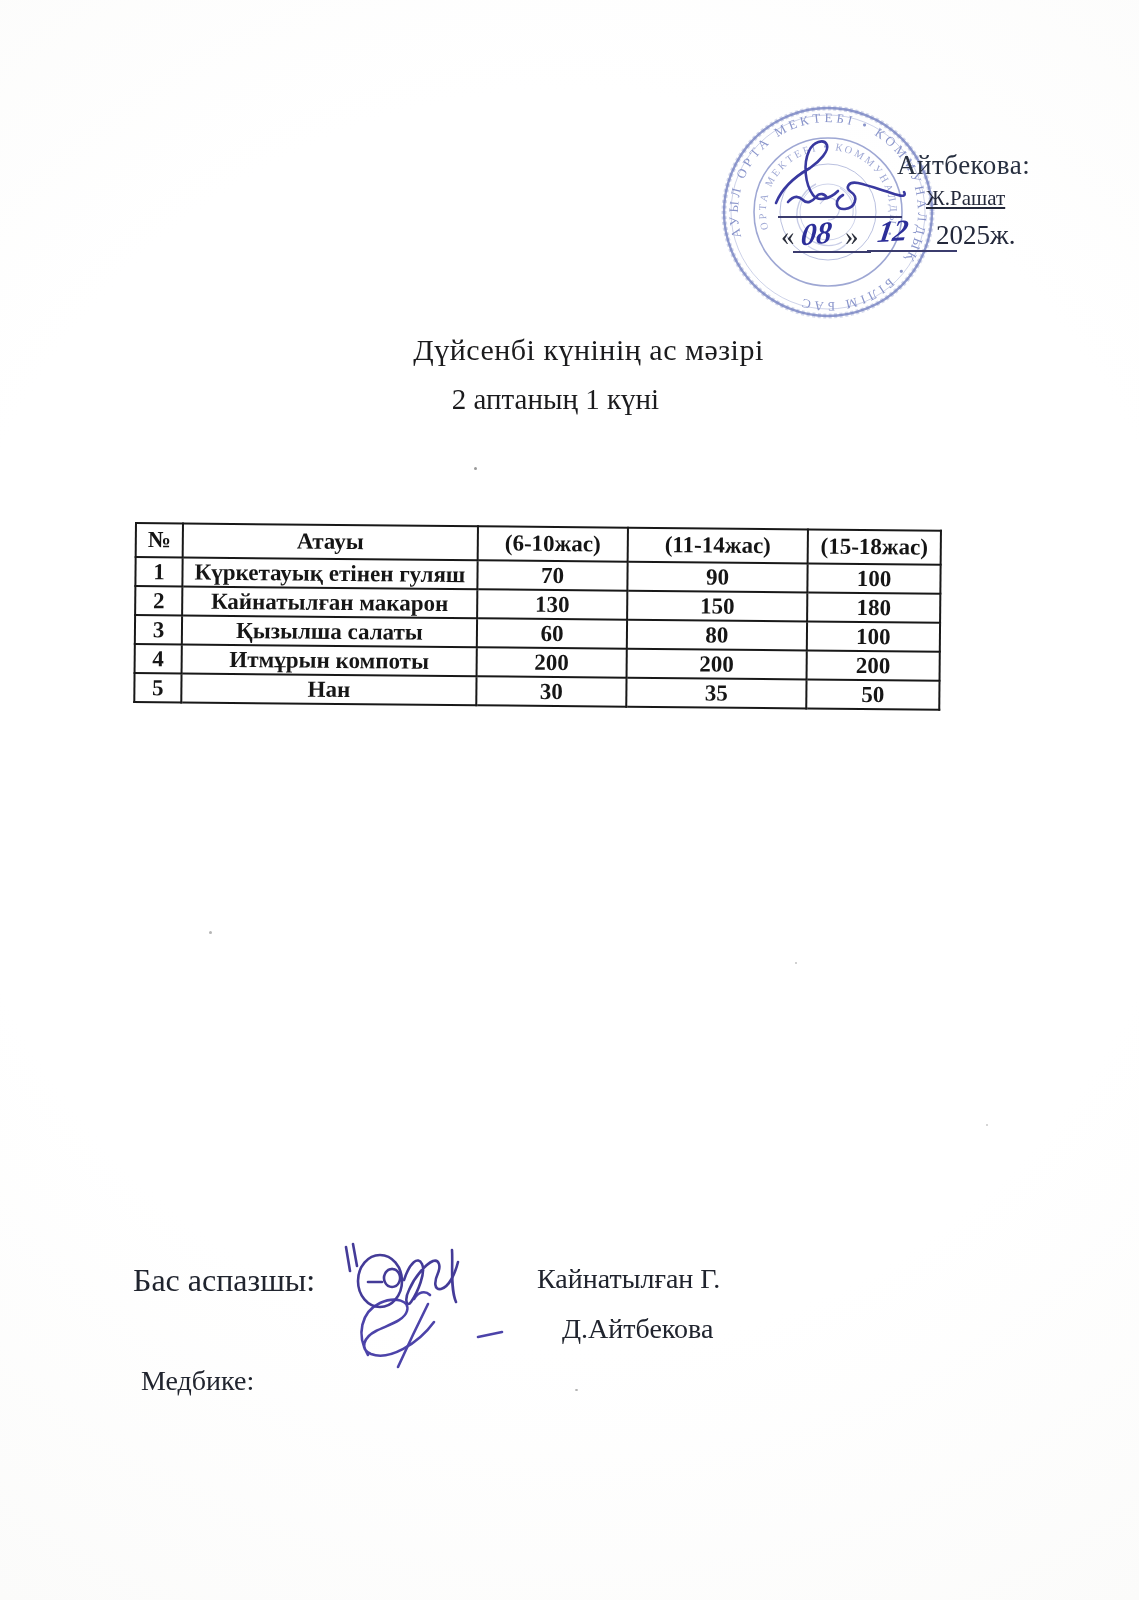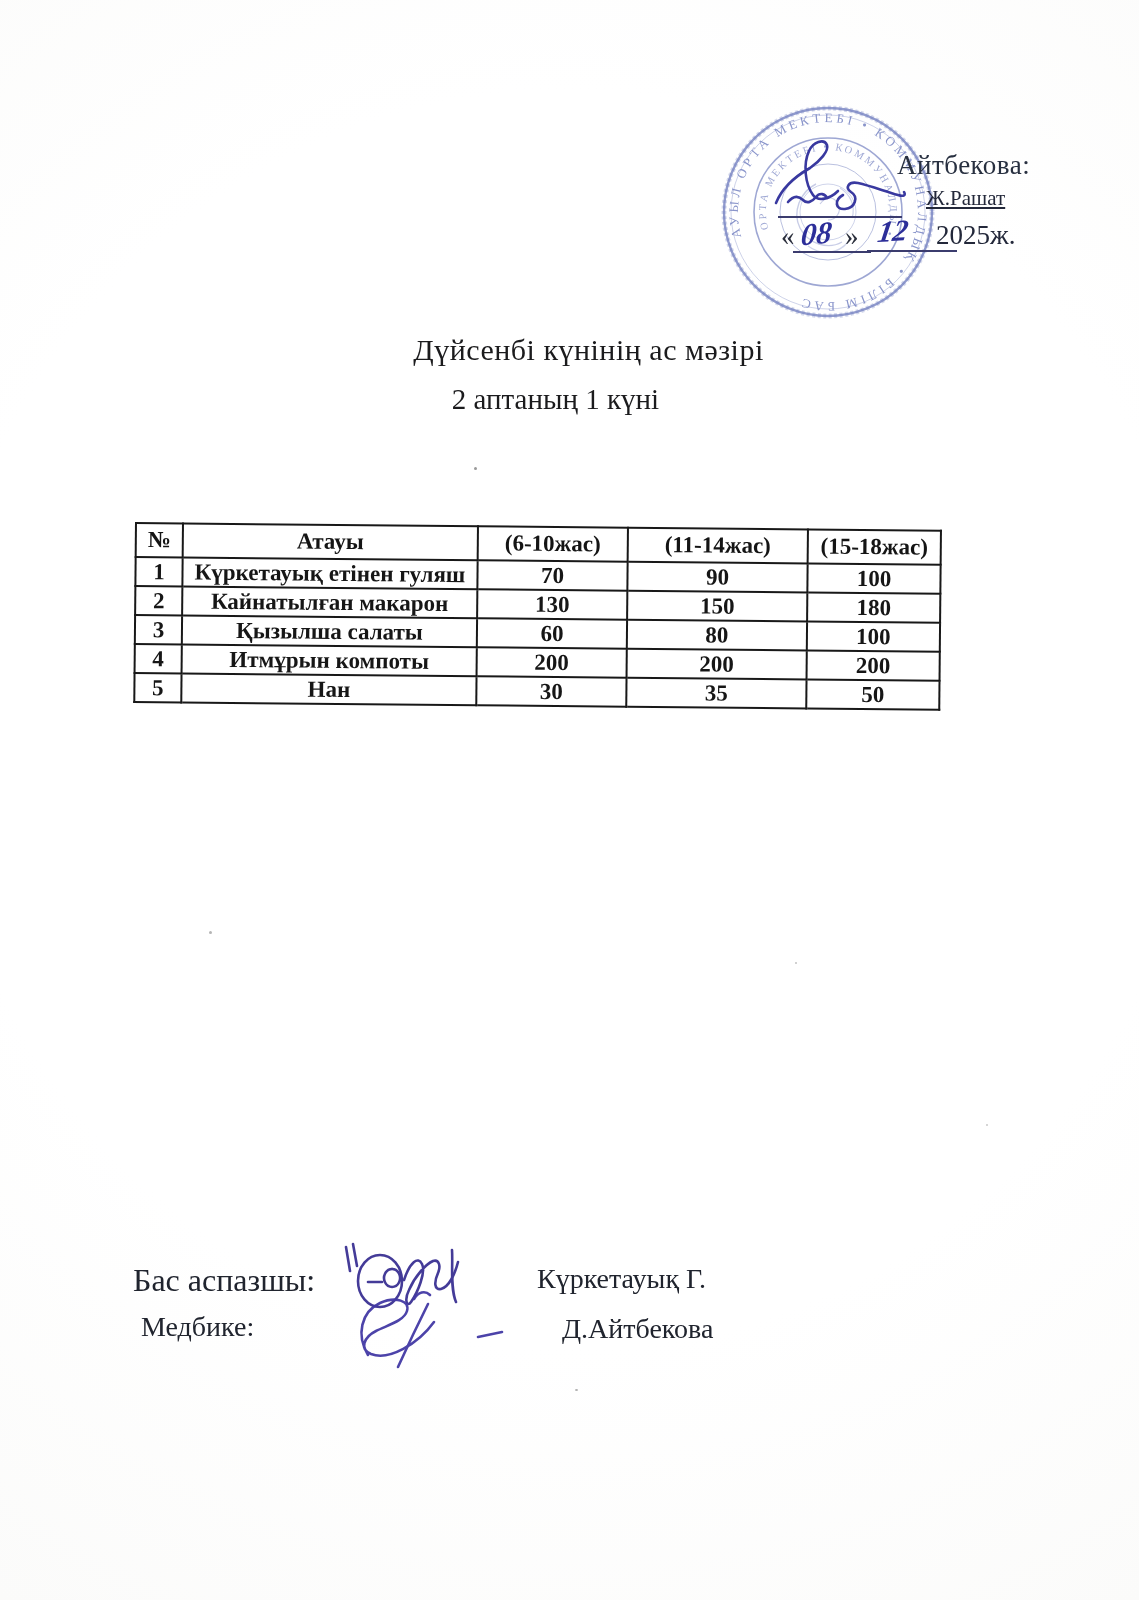--- a/index.html
+++ b/index.html
@@ -44,21 +44,21 @@
   .menu-table th { font-size:23px; font-weight:bold; height:32px; color:#141414; }
   .menu-table td { font-size:23px; font-weight:600; height:27px; color:#161616; }
   col.c-no   { width:47px; }
   col.c-name { width:295px; }
   col.c-a1   { width:150px; }
   col.c-a2   { width:180px; }
   col.c-a3   { width:133px; }
 
   
   .role-1 { position:absolute; left:133px; top:1262px; font-size:32px; color:#20242e; }
-  .role-2 { position:absolute; left:141px; top:1311px; font-size:28px; color:#20242e; }
+  .role-2 { position:absolute; left:141px; top:1365px; font-size:28px; color:#20242e; }
   .name-1 { position:absolute; left:537px; top:1263px; font-size:28px; color:#20242e; }
   .name-2 { position:absolute; left:545px; top:1313px; font-size:28px; color:#20242e;margin-left:17px; }
   .footer-sigs { position:absolute; left:330px; top:1225px; width:195px; height:155px; }
 
   
   .speck { position:absolute; border-radius:50%; }
   .sp1 { left:474px; top:467px; width:3px; height:3px; background:#9a9a9a; }
   .sp2 { left:209px; top:931px; width:3px; height:3px; background:#b5b5b5; }
   .sp3 { left:795px; top:962px; width:2px; height:2px; background:#c2c2c2; }
   .sp4 { left:575px; top:1389px; width:3px; height:2px; background:#b0b0b0; }
@@ -171,21 +171,21 @@
           <td>5</td>
           <td>Нан</td>
           <td>30</td>
           <td>35</td>
           <td>50</td>
         </tr>
       </tbody>
   </table>
 
   <div class="role-1">Бас аспазшы:</div>
-  <div class="name-1">Күркетауық Г.</div>
+  <div class="name-1">Кайнатылған Г.</div>
   <div class="role-2">Медбике:</div>
   <div class="name-2">Д.Айтбекова</div>
 
   <svg class="footer-sigs" viewBox="0 0 195 155">
 
     <g fill="none" stroke="#3a3193" stroke-width="2.6" stroke-linecap="round" opacity="0.95">
       <path d="M16,22 l4,24"></path>
       <path d="M23,19 l4,22"></path>
       <path d="M28,56 a22,26 0 1 0 44,0 a22,26 0 1 0 -44,0"></path>
       <path d="M38,57 h14"></path>

